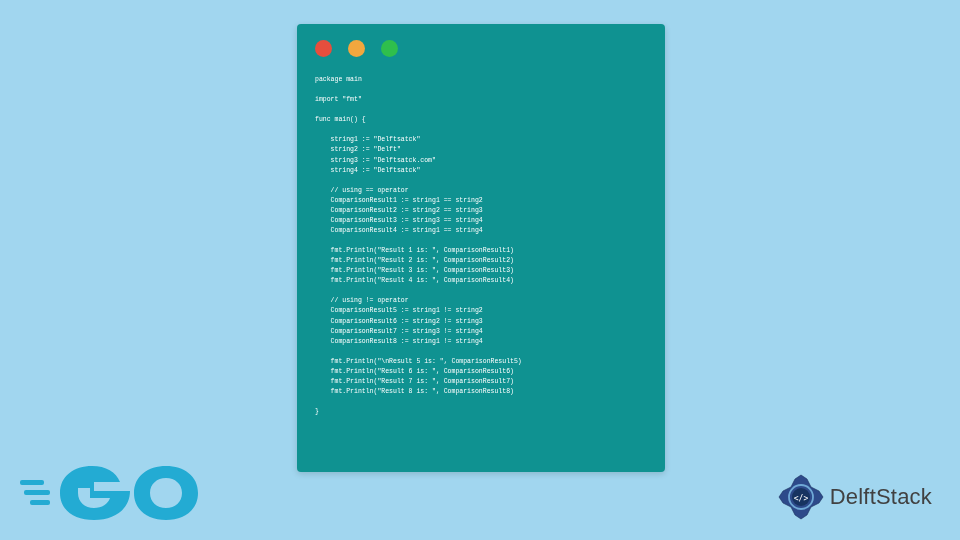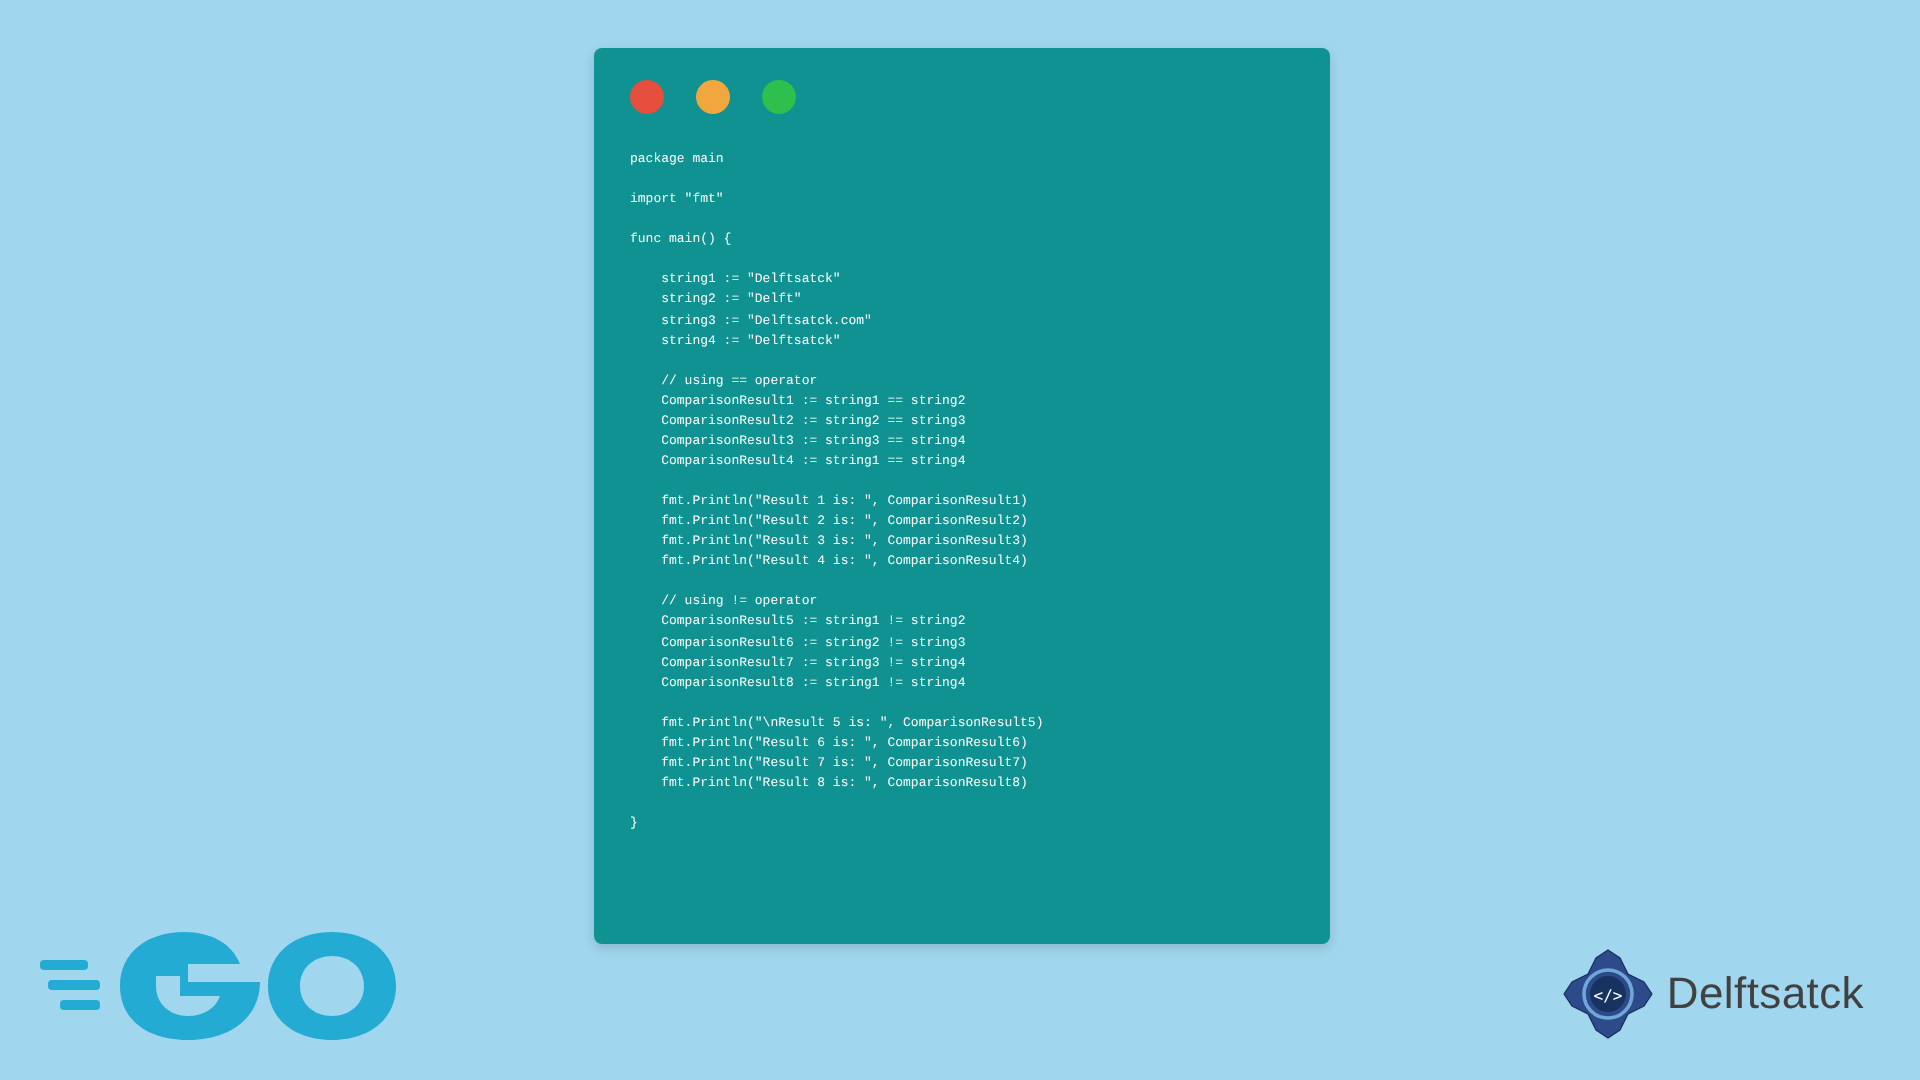--- a/index.html
+++ b/index.html
@@ -126,14 +126,14 @@
   <svg width="50" height="50" viewBox="0 0 50 50">
     <g transform="translate(25,25)">
       <g fill="#2d4a8a" stroke="#1a2f5c" stroke-width="0.6">
         <polygon points="0,-22 6,-18 10,-10 18,-6 22,0 18,6 10,10 6,18 0,22 -6,18 -10,10 -18,6 -22,0 -18,-6 -10,-10 -6,-18"></polygon>
       </g>
       <circle r="12" fill="#2d4a8a" stroke="#6fa8d6" stroke-width="1.8"></circle>
       <circle r="9" fill="#173361"></circle>
       <text x="0" y="3.5" text-anchor="middle" font-size="8" font-family="monospace" fill="#ffffff">&lt;/&gt;</text>
     </g>
   </svg>
-  <span class="delft-text">Delftsatck</span>
+  <span class="delft-text">DelftStack</span>
 </div>
 
 </body></html>

